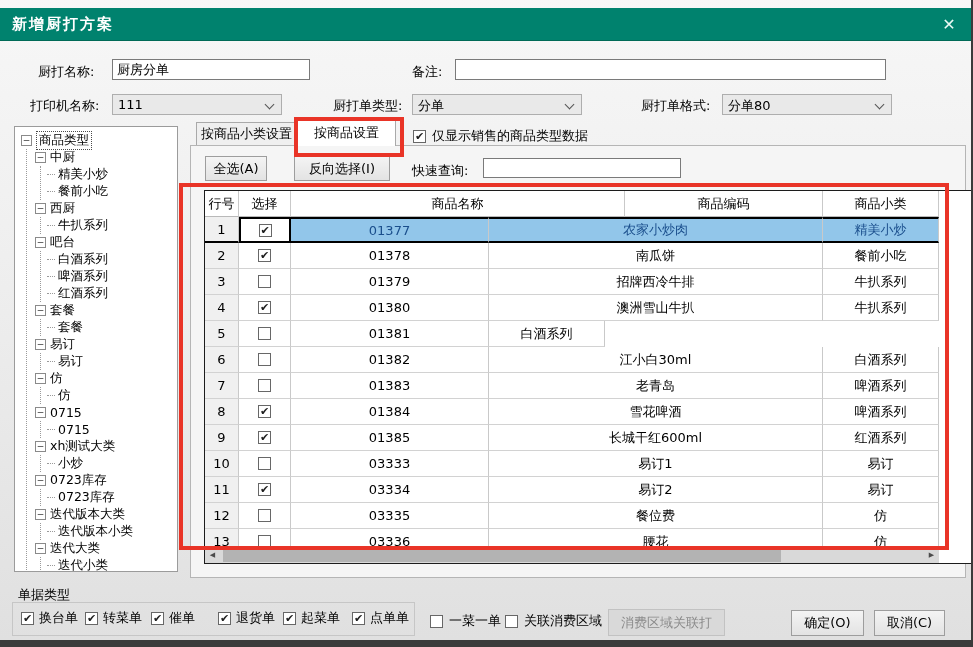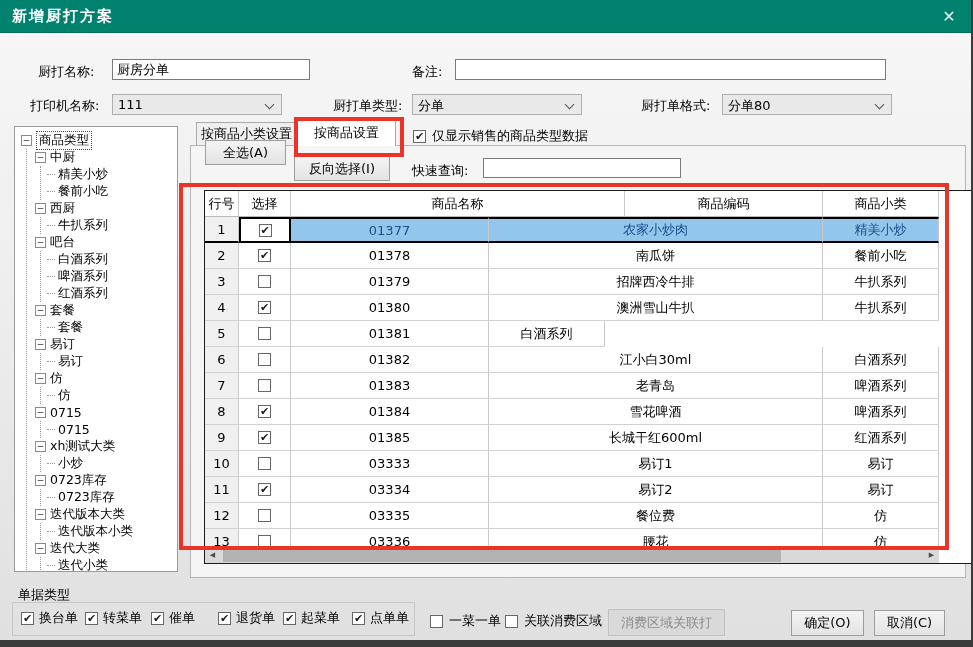--- a/index.html
+++ b/index.html
@@ -1,20 +1,20 @@
 <!DOCTYPE html>
 <html><head>
 <meta charset="utf-8">
 <style>
   * { box-sizing: border-box; margin: 0; padding: 0; }
   body { font-family: "DejaVu Sans", "Liberation Sans", sans-serif; }
   .stage { position: relative; width: 973px; height: 647px; background: #3b3b3b; overflow: hidden; }
   .dialog { position: absolute; left: 0; top: 0; width: 971px; height: 640px;
             background: linear-gradient(180deg, #f7f7f7 0%, #eeeeee 45%, #e0e0e0 100%); overflow: hidden; }
-  .titlebar { position: absolute; left: 0; top: 0; width: 100%; height: 33px; background: #00826e; border-bottom: 1px solid #006a57; }
+  .titlebar { position: absolute; left: 0; top: 8px; width: 100%; height: 33px; background: #00826e; border-bottom: 1px solid #006a57; }
   .title { position: absolute; left: 12px; top: 7px; color: #fff; font-size: 15px; font-weight: bold; letter-spacing: 2px; }
   .closebtn { position: absolute; right: 8px; top: 4px; width: 28px; height: 25px; color: #eafaf5; font-size: 16px;
               display: flex; align-items: center; justify-content: center; cursor: default; }
   .lbl { position: absolute; font-size: 13px; color: #000; white-space: nowrap; }
   .txt { position: absolute; height: 21px; border: 1px solid #7a7a7a; background: #fff; font-size: 13px; padding: 0 4px;
          font-family: "DejaVu Sans", "Liberation Sans", sans-serif; }
   .combo { position: absolute; height: 21px; background: #e9e9e9; border: 1px solid #aeaeae; }
   .combo .val { position: absolute; left: 5px; top: 2px; font-size: 13px; }
   .combo .chev { position: absolute; right: 8px; top: 6px; width: 7px; height: 7px;
                  border-right: 1.5px solid #555; border-bottom: 1.5px solid #555; transform: rotate(45deg); }
@@ -238,21 +238,21 @@
           </div>
           <div class="tchildren">
             <div class="trow">
               <span class="dash"></span>
               <span class="tlabel">迭代小类</span>
             </div>
           </div>
         </div>
       </div>
 
-    <button class="btn" style="left:205px; top:140px; width:81px; height:25px;">全选(A)</button>
+    <button class="btn" style="left:205px; top:156px; width:62px; height:25px;">全选(A)</button>
     <button class="btn" style="left:294px; top:156px; width:96px; height:25px;">反向选择(I)</button>
     <span class="lbl" style="left:412px; top:162px;">快速查询:</span>
     <input class="txt" style="left: 483px; top: 158px; width: 198px; height: 20px;" value="">
 
     <div class="tbl">
       <div class="grid" id="grid">
           <div class="hrow">
             <div class="cell c0">行号</div>
             <div class="cell c1">选择</div>
             <div class="cell c3">商品名称</div>

